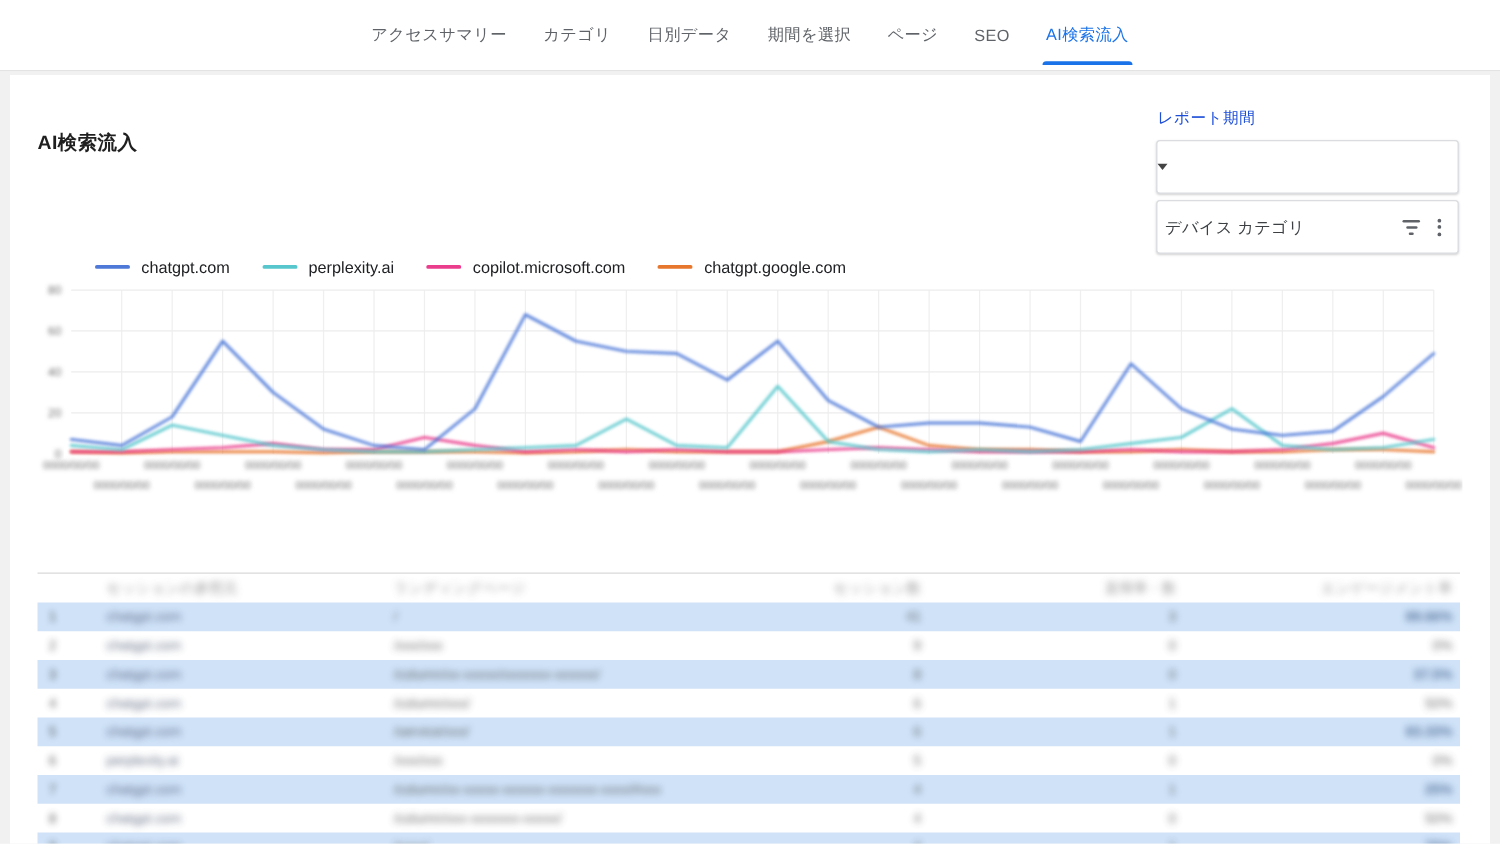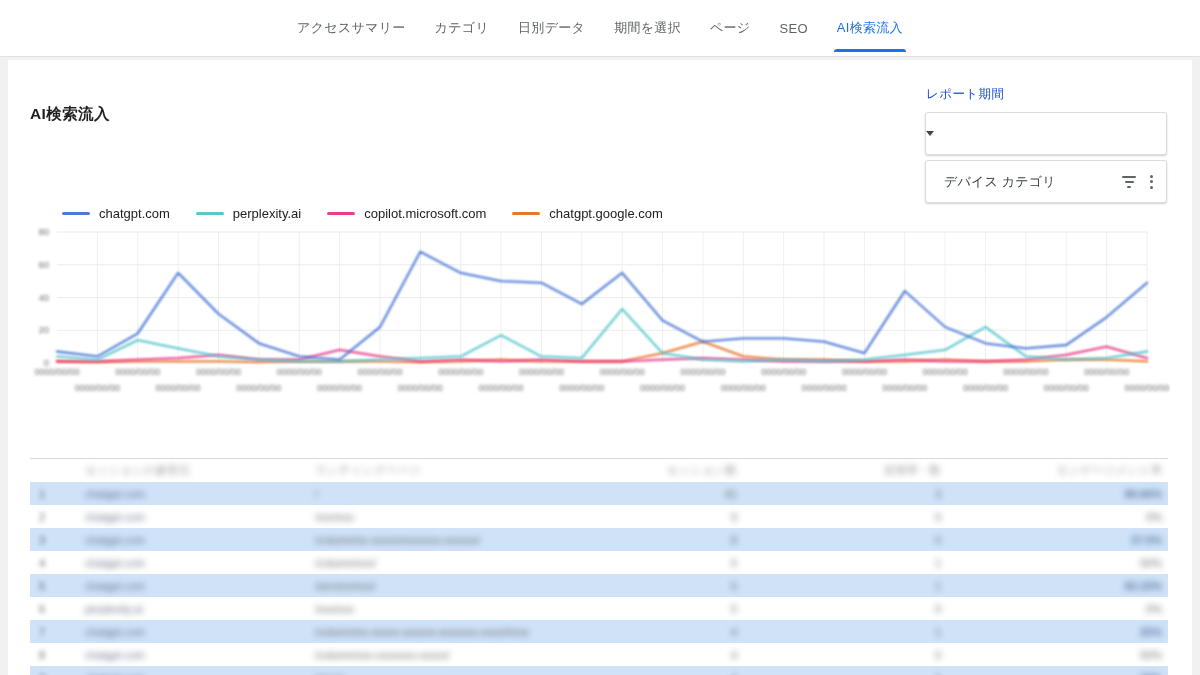--- a/index.html
+++ b/index.html
@@ -19,31 +19,31 @@
   .canvas { position:absolute; left:8px; top:60px; width:1184px; height:615px; background:#ffffff; overflow:hidden; }
 
   .page-title { position:absolute; left:22px; top:44px; font-size:15.5px; font-weight:700; color:#1f1f1f; letter-spacing:.4px; }
 
   
   .panel-label { position:absolute; left:918px; top:26px; font-size:12.5px; color:#1d4ed8; font-weight:500; letter-spacing:.4px; }
   .card { position:absolute; left:917px; width:242px; height:43px; background:#fff; border:1px solid #dadce0;
           border-radius:3px; box-shadow:0 1px 2px rgba(0,0,0,.18); display:flex; align-items:center; cursor:pointer; }
   .card1 { top:52px; } .card2 { top:100px; }
   .card-placeholder { font-size:13px; color:#8a9099; margin-left:18px; flex:1; }
-  .card-label { font-size:13px; color:#3c4043; margin-left:18px; flex:1; letter-spacing:.2px; }
+  .card-label { font-size:13px; color:#3c4043; margin-left:6px; flex:1; letter-spacing:.2px; }
   .caret { width:0; height:0; border-left:4.5px solid transparent; border-right:4.5px solid transparent;
            border-top:5px solid #444; margin-right:14px; }
   .filter-ic { display:flex; flex-direction:column; gap:3px; align-items:center; margin-right:14px; }
   .filter-ic span { display:block; height:2px; background:#5f6368; border-radius:1px; }
   .filter-ic span:nth-child(1){width:14px;} .filter-ic span:nth-child(2){width:9px;} .filter-ic span:nth-child(3){width:4px;}
   .more-ic { display:flex; flex-direction:column; gap:2.5px; margin-right:13px; }
   .more-ic i { width:3px; height:3px; background:#5f6368; border-radius:50%; }
 
   
-  .legend { position:absolute; left:54px; top:146px; display:flex; gap:26px; align-items:center; }
+  .legend { position:absolute; left:68px; top:146px; display:flex; gap:26px; align-items:center; }
   .legend-item { display:flex; align-items:center; gap:9px; }
   .legend-line { width:28px; height:3px; border-radius:2px; }
   .legend-label { font-size:13px; color:#202124; }
 
   
   .chart-wrap { position:absolute; left:22px; top:165px; width:1140px; height:172px; }
 
   
   .table { position:absolute; left:22px; top:398px; width:1138px; }
   .trow { display:flex; align-items:center; height:23px; font-size:11px; color:#4a4a4a; }

